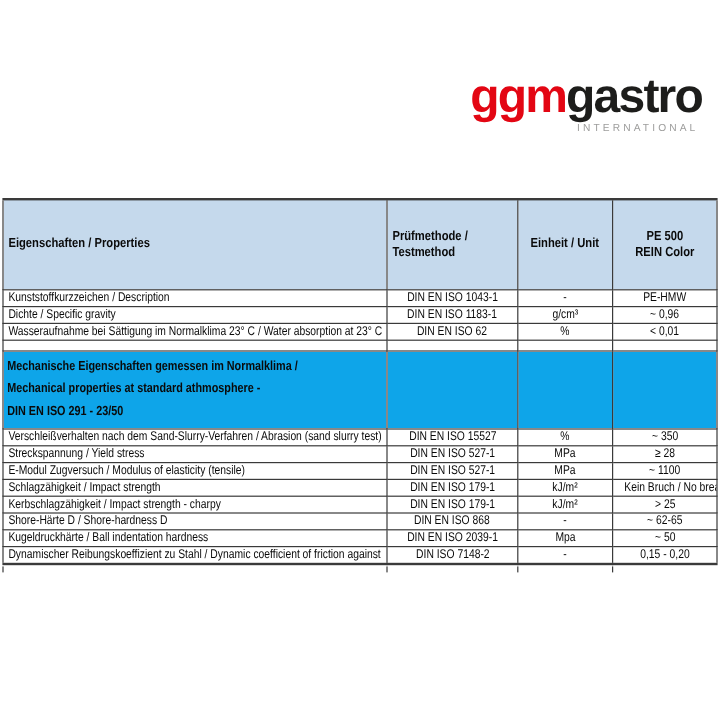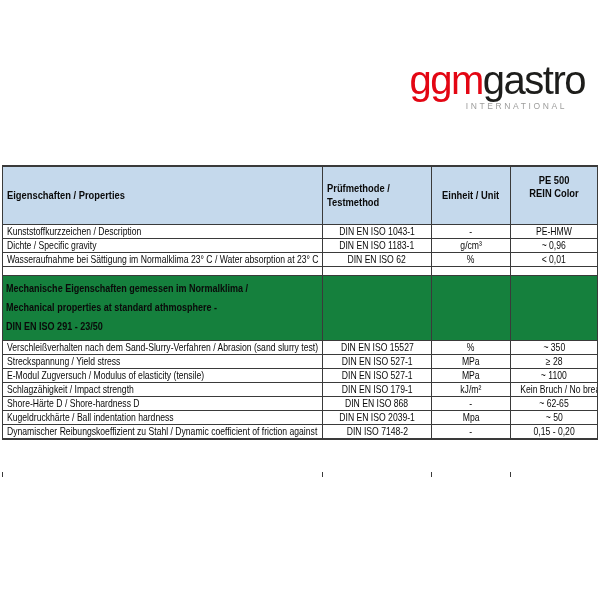--- a/index.html
+++ b/index.html
@@ -3,40 +3,40 @@
 <meta charset="utf-8">
 <title>PE 500 Datasheet</title>
 <style>
   html,body{margin:0;padding:0;}
   body{
     width:600px;height:600px;background:#ffffff;position:relative;
     font-family:"Liberation Sans", sans-serif;color:#111;overflow:hidden;
   }
   
   .logo{position:absolute;top:60px;right:15px;text-align:right;line-height:1;}
-  .wordmark{font-size:40px;font-weight:normal;letter-spacing:-1.5px;white-space:nowrap;}
+  .wordmark{font-size:40px;font-weight:bold;letter-spacing:-1.5px;white-space:nowrap;}
   .wordmark .red{color:#e30613;}
   .wordmark .dark{color:#1d1d1b;}
-  .logo-sub{font-size:8.5px;letter-spacing:2.6px;color:#9d9d9c;margin-top:2px;margin-right:18px;white-space:nowrap;}
+  .logo-sub{font-size:8.5px;letter-spacing:2.6px;color:#9d9d9c;margin-top:2px;margin-right:3px;white-space:nowrap;}
   
   .tbl-wrap{position:absolute;left:2px;top:165px;width:595px;}
   table{border-collapse:collapse;table-layout:fixed;width:595px;
         border-left:1px solid #3a3a3a;border-right:1px solid #3a3a3a;
         border-top:2px solid #3a3a3a;border-bottom:2px solid #3a3a3a;}
   td,th{border:1px solid #3a3a3a;padding:0;overflow:hidden;vertical-align:middle;
         font-size:10.5px;line-height:1.2;color:#0a0a0a;}
   th{background:#c5d9ec;font-weight:bold;font-size:11px;}
   tr.hdr th{height:50px;}
   th.left,td.left{text-align:left;}
   th.ctr,td.ctr{text-align:center;}
-  th.top{vertical-align:top;padding-top:7px;}
+  th.top{vertical-align:top;padding-top:24px;}
   .padl{padding-left:4px;}
   tr.data td{height:13px;text-decoration:underline;}
   tr.spacer td{height:8px;background:#ffffff;}
-  tr.section td{background:#15803d;}
+  tr.section td{background:#0ea5e9;}
   tr.section td.txt{padding:3px 0 4px 3px;font-weight:bold;font-size:11px;}
   tr.section .sline{line-height:19px;white-space:nowrap;}
   
   .cond{display:inline-block;white-space:nowrap;transform:scaleX(0.82);}
   .cl{transform-origin:0 50%;}
   .cc{transform-origin:50% 50%;}
   .condh{display:inline-block;white-space:nowrap;transform:scaleX(0.85);}
   
   .stubs{position:absolute;left:2px;top:472px;width:595px;height:5px;}
   .stubs span{position:absolute;top:0;width:1px;height:5px;background:#3a3a3a;display:block;}
@@ -122,20 +122,26 @@
           <td class="ctr"><span class="cond cc">MPa</span></td>
           <td class="ctr"><span class="cond cc">~ 1100</span></td>
         </tr>
         <tr class="data">
           <td class="left padl"><span class="cond cl">Schlagzähigkeit / Impact strength</span></td>
           <td class="ctr"><span class="cond cc">DIN EN ISO 179-1</span></td>
           <td class="ctr"><span class="cond cc">kJ/m²</span></td>
           <td class="ctr"><span class="cond cc">Kein Bruch / No break</span></td>
         </tr>
         <tr class="data">
+          <td class="left padl"><span class="cond cl">Kerbschlagzähigkeit / Impact strength - charpy</span></td>
+          <td class="ctr"><span class="cond cc">DIN EN ISO 179-1</span></td>
+          <td class="ctr"><span class="cond cc">kJ/m²</span></td>
+          <td class="ctr"><span class="cond cc">&gt; 25</span></td>
+        </tr>
+        <tr class="data">
           <td class="left padl"><span class="cond cl">Shore-Härte D / Shore-hardness D</span></td>
           <td class="ctr"><span class="cond cc">DIN EN ISO 868</span></td>
           <td class="ctr"><span class="cond cc">-</span></td>
           <td class="ctr"><span class="cond cc">~ 62-65</span></td>
         </tr>
         <tr class="data">
           <td class="left padl"><span class="cond cl">Kugeldruckhärte / Ball indentation hardness</span></td>
           <td class="ctr"><span class="cond cc">DIN EN ISO 2039-1</span></td>
           <td class="ctr"><span class="cond cc">Mpa</span></td>
           <td class="ctr"><span class="cond cc">~ 50</span></td>

